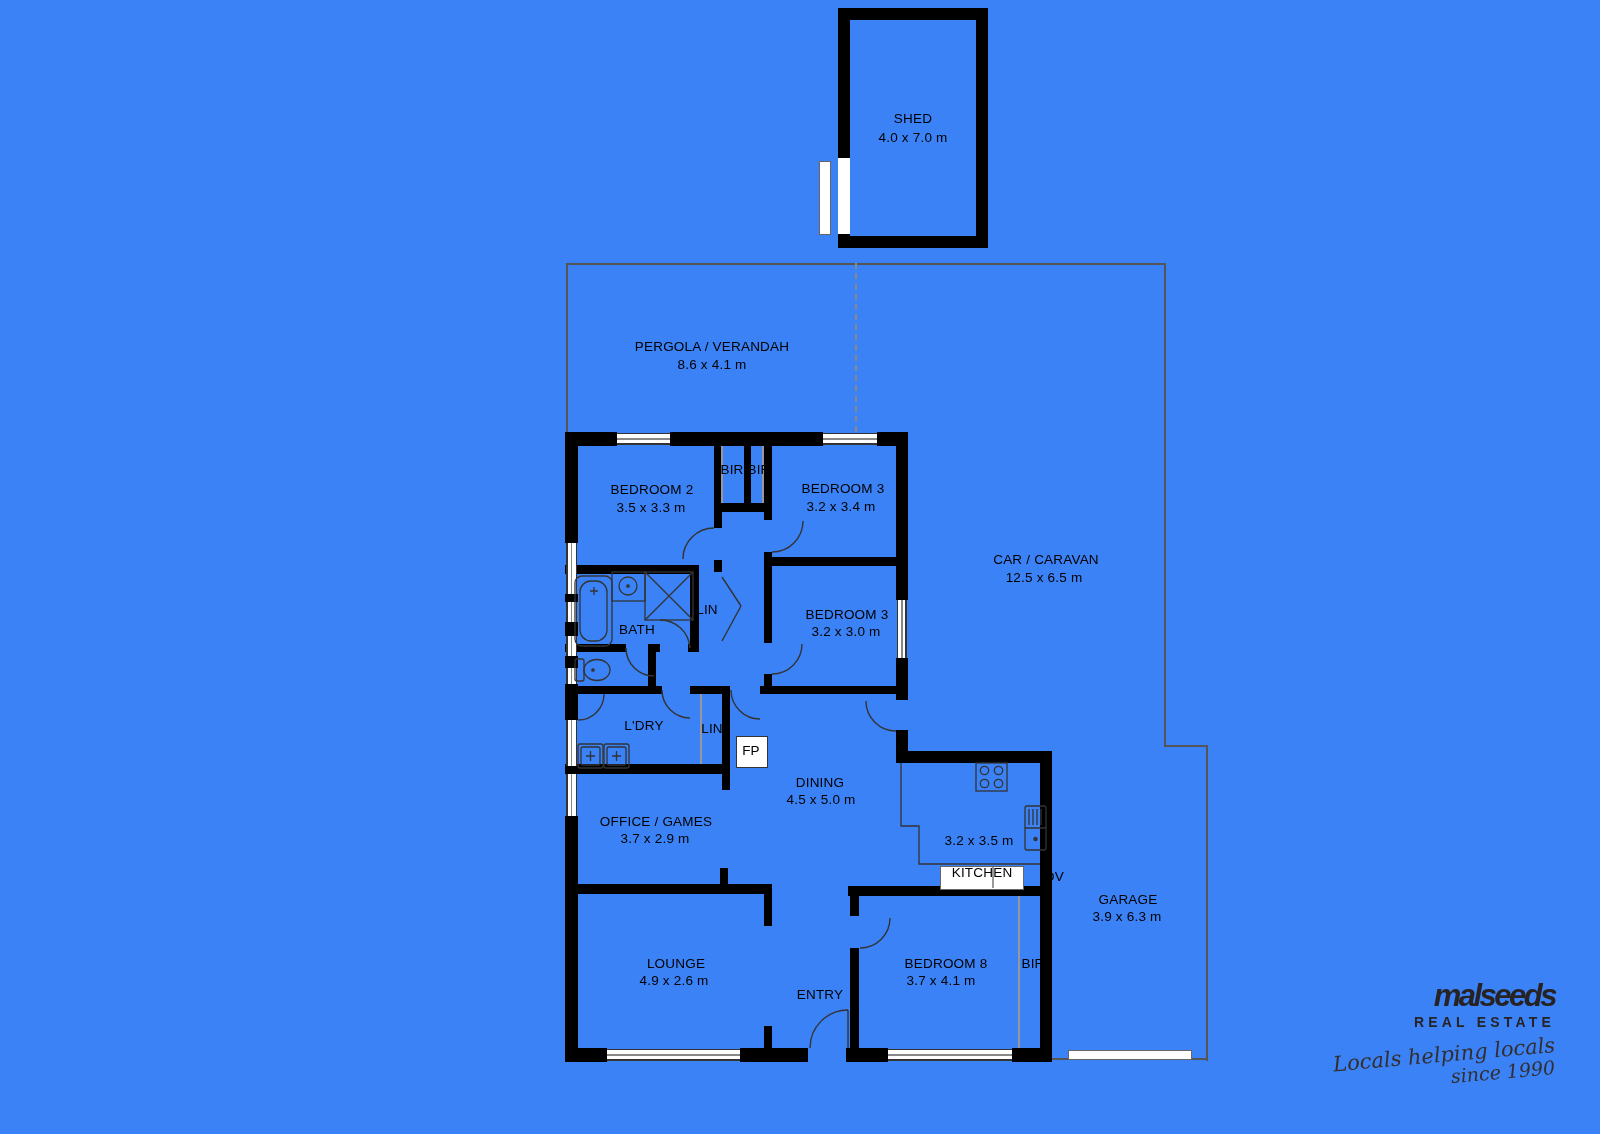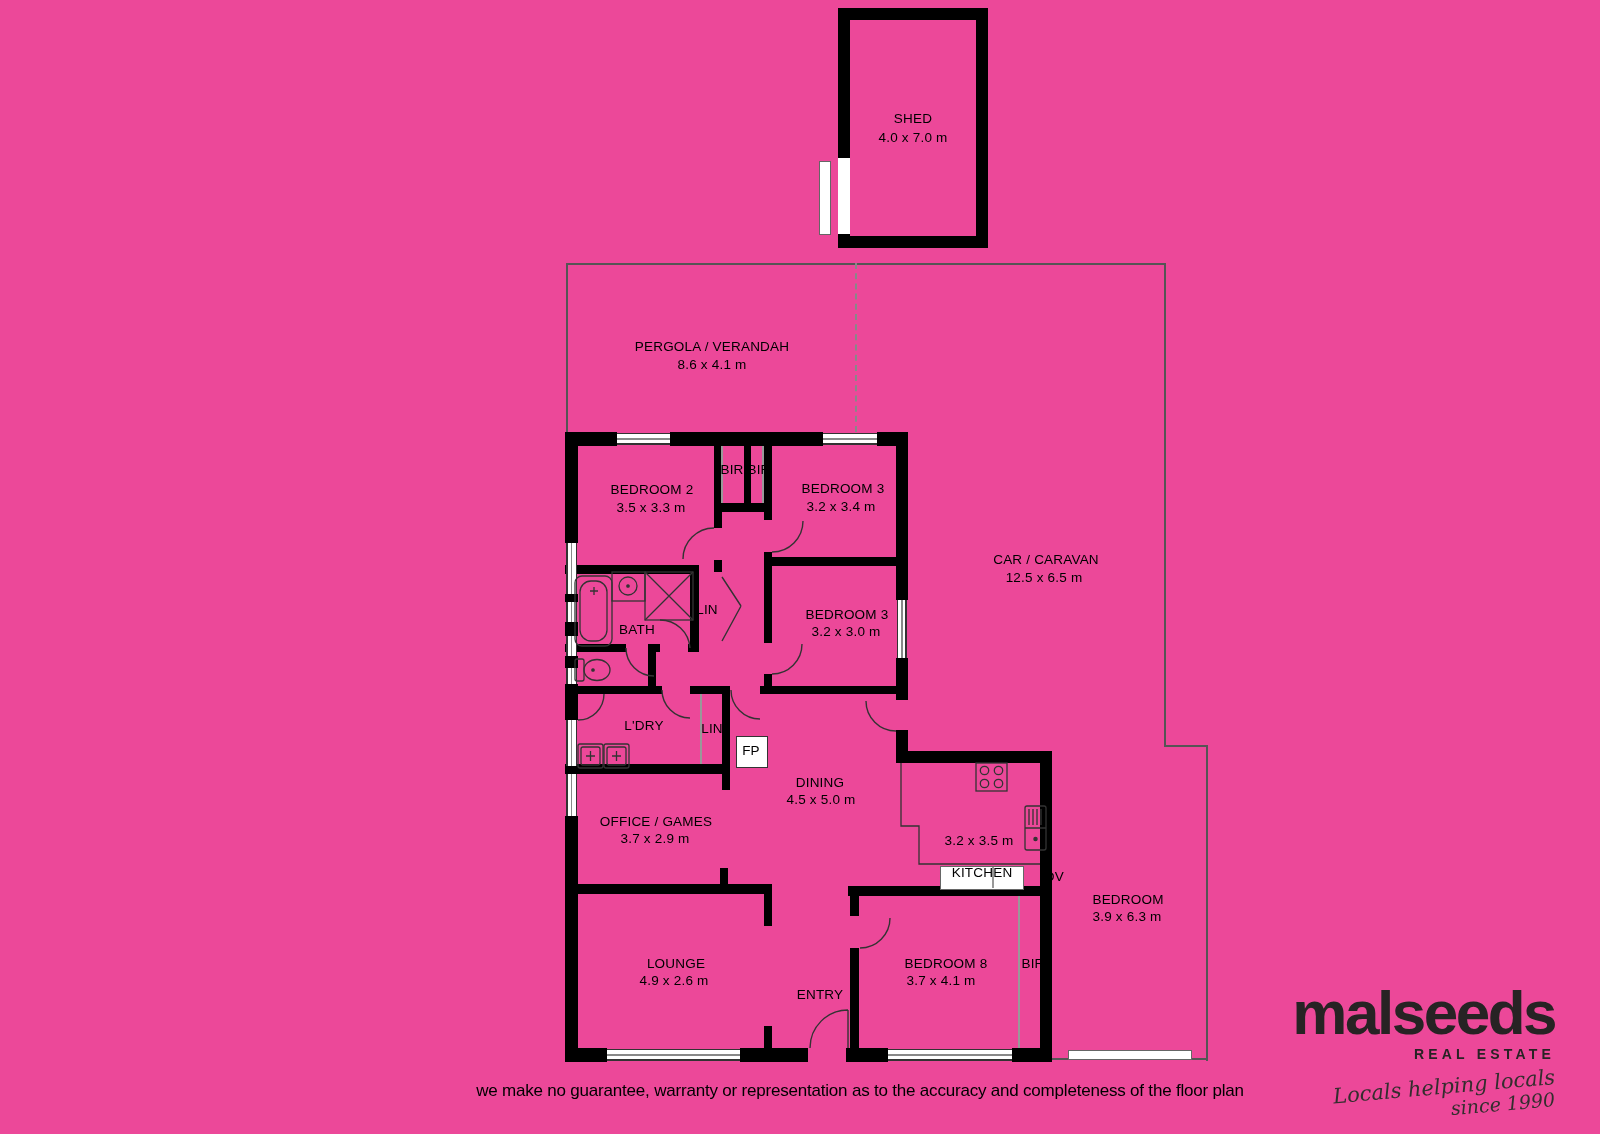--- a/index.html
+++ b/index.html
@@ -1,32 +1,32 @@
 <!DOCTYPE html>
 <html><head>
 <meta charset="utf-8">
 <style>
   html,body{margin:0;padding:0;background:#fff;}
-  #canvas{position:relative;width:1600px;height:1134px;background:#ec4899;overflow:hidden;
+  #canvas{position:relative;width:1600px;height:1134px;background:#3b82f6;overflow:hidden;
           font-family:"Liberation Sans",sans-serif;color:#000;}
   .w{position:absolute;background:#000;}
   .tl{position:absolute;background:#555;}
   .tlg{position:absolute;background:#999;}
   .tld{position:absolute;border-left:2px dashed #888;background:none;}
   .win-h{position:absolute;background:linear-gradient(to bottom,#333 0 1.5px,#fff 1.5px calc(50% - .75px),#888 calc(50% - .75px) calc(50% + .75px),#fff calc(50% + .75px) calc(100% - 1.5px),#333 calc(100% - 1.5px) 100%);}
   .win-v{position:absolute;background:linear-gradient(to right,#333 0 1.5px,#fff 1.5px calc(50% - .75px),#888 calc(50% - .75px) calc(50% + .75px),#fff calc(50% + .75px) calc(100% - 1.5px),#333 calc(100% - 1.5px) 100%);}
   .gap{position:absolute;background:#fff;}
   .lbl{position:absolute;transform:translate(-50%,-50%);font-size:13.5px;line-height:1;
        white-space:nowrap;letter-spacing:.2px;color:#000;}
   .box{position:absolute;border:1.5px solid #333;background:#fff;}
   .boxg{position:absolute;border:1px solid #666;background:#fff;}
   svg.overlay{position:absolute;left:0;top:0;}
   #shed-outline{position:absolute;left:838px;top:8px;width:150px;height:240px;border:12px solid #000;box-sizing:border-box;}
   .logo{position:absolute;left:1240px;top:980px;width:315px;text-align:right;color:#272324;}
-  .logo .nm{font-size:62px;font-weight:800;letter-spacing:-2.5px;line-height:1.05;}
+  .logo .nm{font-size:31px;font-weight:800;letter-spacing:-2.5px;line-height:1.05;font-style:italic;}
   .logo .dv{font-size:14px;font-weight:700;letter-spacing:4.2px;margin-top:1px;}
   .logo .s1{font-family:"DejaVu Serif",serif;font-style:italic;font-size:21px;line-height:1.05;
             transform:rotate(-5deg);transform-origin:right center;margin-top:4px;color:#332e2e;}
   .logo .s2{font-family:"DejaVu Serif",serif;font-style:italic;font-size:19px;line-height:1.05;
             transform:rotate(-5deg);transform-origin:right center;margin-top:2px;color:#332e2e;}
   .disclaimer{position:absolute;left:260px;top:1080px;width:1200px;text-align:center;
               font-size:17px;line-height:22.5px;letter-spacing:-.2px;}
 </style>
 </head>
 <body>
@@ -217,28 +217,27 @@
     <span class="lbl" style="left:655px;top:839px">3.7 x 2.9 m</span>
     <span class="lbl" style="left:982px;top:873px">KITCHEN</span>
     <span class="lbl" style="left:979px;top:841px">3.2 x 3.5 m</span>
     <span class="lbl" style="left:1054px;top:877px">OV</span>
     <span class="lbl" style="left:676px;top:964px">LOUNGE</span>
     <span class="lbl" style="left:674px;top:981px">4.9 x 2.6 m</span>
     <span class="lbl" style="left:820px;top:995px">ENTRY</span>
     <span class="lbl" style="left:946px;top:964px">BEDROOM 8</span>
     <span class="lbl" style="left:941px;top:981px">3.7 x 4.1 m</span>
     <span class="lbl" style="left:1033px;top:964px">BIR</span>
-    <span class="lbl" style="left:1128px;top:900px">BEDROOM</span>
+    <span class="lbl" style="left:1128px;top:900px">GARAGE</span>
     <span class="lbl" style="left:1127px;top:917px">3.9 x 6.3 m</span>
   </div>
 
   <div class="logo">
     <div class="nm">malseeds</div>
     <div class="dv">REAL ESTATE</div>
     <div class="s1">Locals helping locals</div>
     <div class="s2">since 1990</div>
   </div>
 
   <div class="disclaimer">
-    <div>we make no guarantee, warranty or representation as to the accuracy and completeness of the floor plan</div>
   </div>
 
 </div>
 
 </body></html>

